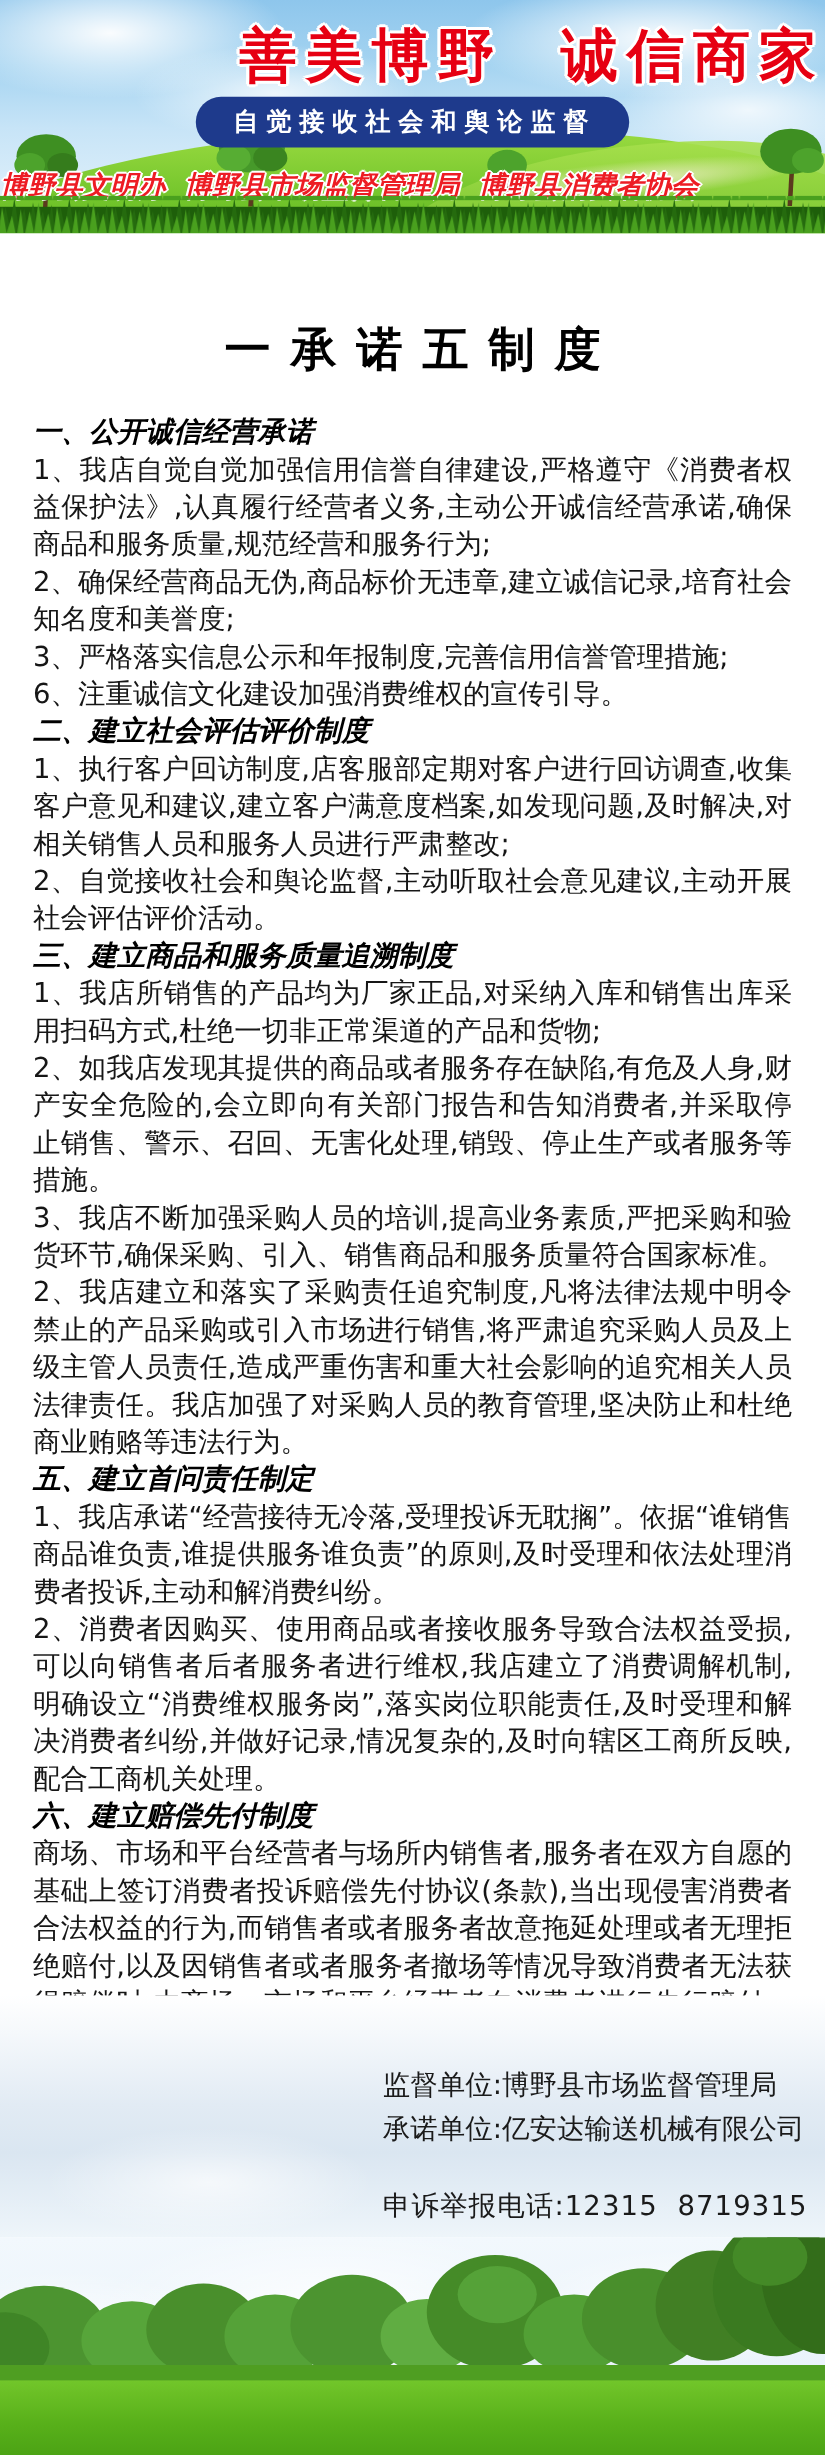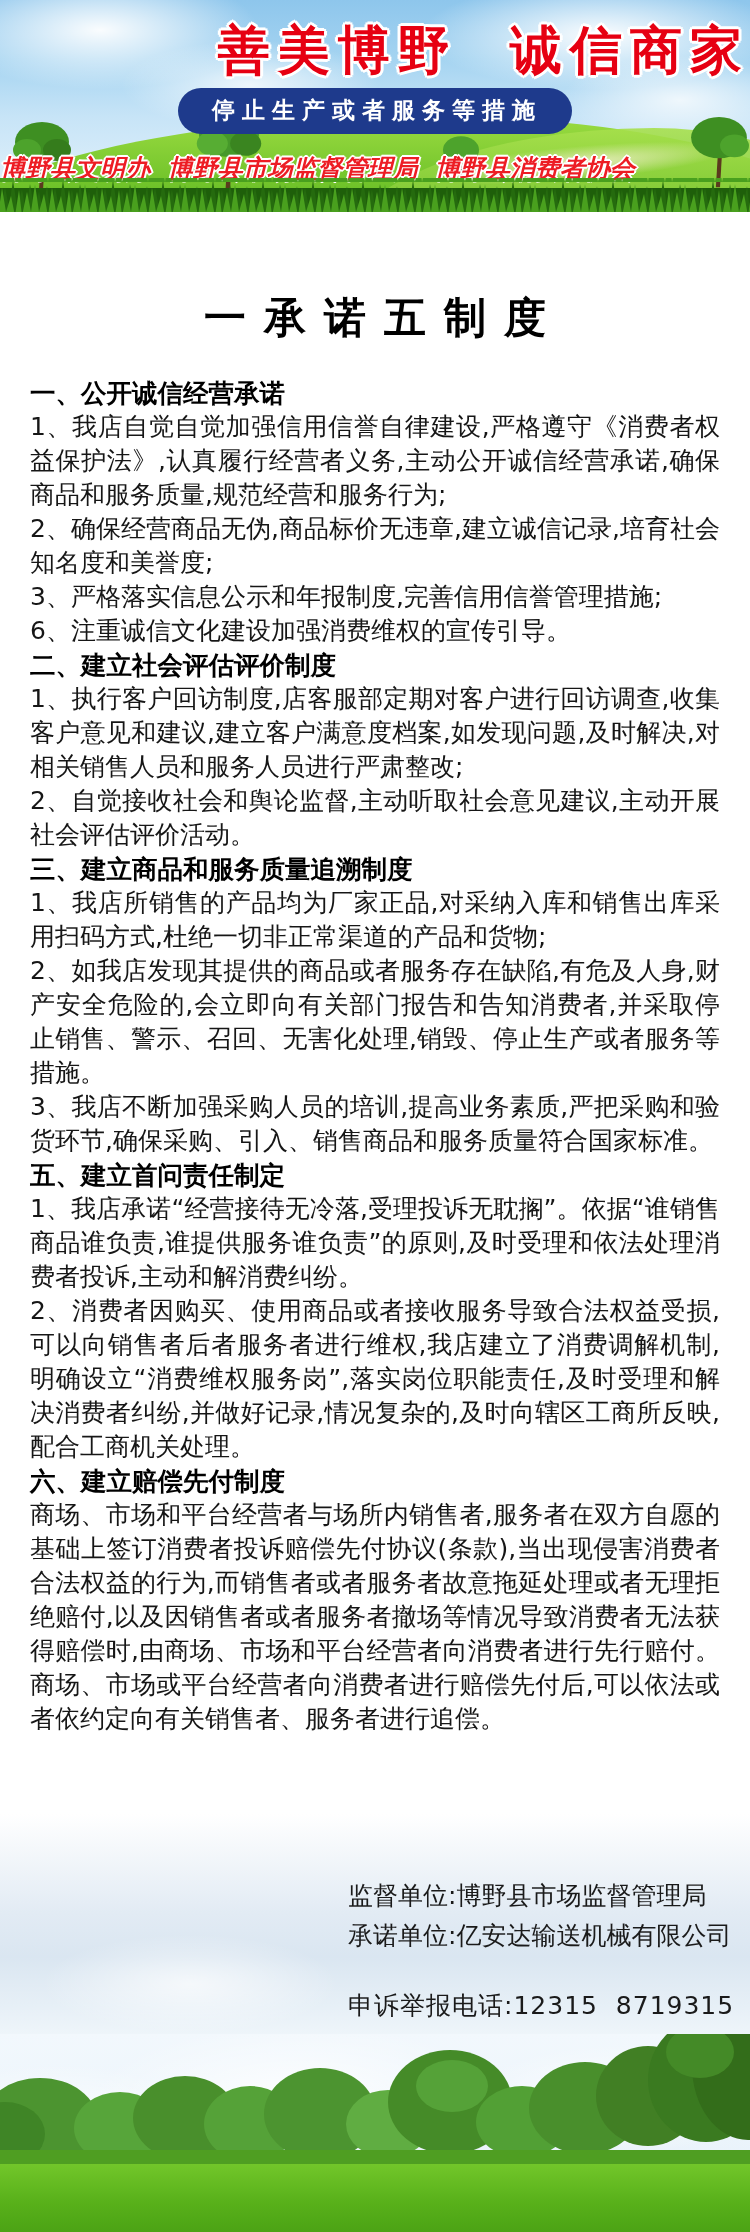--- a/index.html
+++ b/index.html
@@ -38,21 +38,21 @@
                     -1px -1px #fff,1px 1px #fff,-1px 1px #fff,1px -1px #fff;}
   .tree{position:absolute;}
   .grass-fringe{position:absolute;left:0;bottom:0;width:750px;height:34px;}
 
   
   .main{box-sizing:border-box;height:1558px;padding:36px 30px 0 30px;background:#fff;margin-top:44px;}
   .doc-title{margin:0 0 32px 0;text-align:center;font-size:42px;line-height:52px;
              font-weight:bold;color:#000;letter-spacing:18px;text-indent:18px;}
   .body-text{font-size:25px;line-height:34px;color:#161616;text-align:justify;
              text-justify:inter-ideograph;}
-  .body-text h2{font-size:25.5px;font-weight:bold;margin:0;color:#000;line-height:34px;}
+  .body-text h2{font-size:25.5px;font-weight:bold;margin:0;color:#000;line-height:34px;font-style:italic;}
   .body-text p{margin:0;}
 
   
   .footer-sky{position:relative;height:220px;overflow:visible;
               background:linear-gradient(180deg,#ffffff 0%,#e2ebf4 45%,#dae6f1 65%,#eef5fa 100%);}
   .footer-info{position:absolute;left:348px;top:62px;font-size:25px;color:#1a1a1a;}
   .footer-info .line{margin:0;line-height:40px;white-space:pre;}
   .footer-info .hotline{margin-top:30px;letter-spacing:1px;}
 
   
@@ -97,21 +97,21 @@
       <ellipse cx="30" cy="26" rx="26" ry="20" fill="#4da32c"></ellipse>
     </svg>
     <svg class="tree" style="left:688px;top:112px;width:62px;height:76px" viewBox="0 0 60 72">
       <path d="M27 72 L29 38 L33 38 L31 72 Z" fill="#5b3a1e"></path>
       <ellipse cx="30" cy="24" rx="27" ry="20" fill="#3e8f22"></ellipse>
       <ellipse cx="45" cy="32" rx="14" ry="11" fill="#4da32c"></ellipse>
     </svg>
 
     <div class="header-title">善美博野  诚信商家</div>
 
-    <div class="pill">停止生产或者服务等措施</div>
+    <div class="pill">自觉接收社会和舆论监督</div>
 
     <div class="orgs">博野县文明办  博野县市场监督管理局  博野县消费者协会</div>
 
     <svg class="grass-fringe" viewBox="0 0 750 34" preserveAspectRatio="none">
       <defs>
         <pattern id="tuftA" width="50" height="34" patternUnits="userSpaceOnUse">
           <path d="M0 34 L5 10 L9 30 L13 2 L17 30 L22 12 L26 34 L30 6 L34 30 L39 14 L43 34 L47 8 L50 34 Z" fill="#256b0e"></path>
         </pattern>
         <pattern id="tuftB" width="50" height="34" patternUnits="userSpaceOnUse" patternTransform="translate(22,4)">
           <path d="M0 34 L5 10 L9 30 L13 2 L17 30 L22 12 L26 34 L30 6 L34 30 L39 14 L43 34 L47 8 L50 34 Z" fill="#49a01e"></path>
@@ -143,20 +143,21 @@
       </section>
 
       <section>
         <h2>三、建立商品和服务质量追溯制度</h2>
         <p>1、我店所销售的产品均为厂家正品,对采纳入库和销售出库采用扫码方式,杜绝一切非正常渠道的产品和货物;</p>
         <p>2、如我店发现其提供的商品或者服务存在缺陷,有危及人身,财产安全危险的,会立即向有关部门报告和告知消费者,并采取停止销售、警示、召回、无害化处理,销毁、停止生产或者服务等措施。</p>
       </section>
 
       <section>
         <p>3、我店不断加强采购人员的培训,提高业务素质,严把采购和验货环节,确保采购、引入、销售商品和服务质量符合国家标准。</p>
+        <p>2、我店建立和落实了采购责任追究制度,凡将法律法规中明令禁止的产品采购或引入市场进行销售,将严肃追究采购人员及上级主管人员责任,造成严重伤害和重大社会影响的追究相关人员法律责任。我店加强了对采购人员的教育管理,坚决防止和杜绝商业贿赂等违法行为。</p>
       </section>
 
       <section>
         <h2>五、建立首问责任制定</h2>
         <p>1、我店承诺“经营接待无冷落,受理投诉无耽搁”。依据“谁销售商品谁负责,谁提供服务谁负责”的原则,及时受理和依法处理消费者投诉,主动和解消费纠纷。</p>
         <p>2、消费者因购买、使用商品或者接收服务导致合法权益受损,可以向销售者后者服务者进行维权,我店建立了消费调解机制,明确设立“消费维权服务岗”,落实岗位职能责任,及时受理和解决消费者纠纷,并做好记录,情况复杂的,及时向辖区工商所反映,配合工商机关处理。</p>
       </section>
 
       <section>
         <h2>六、建立赔偿先付制度</h2>

